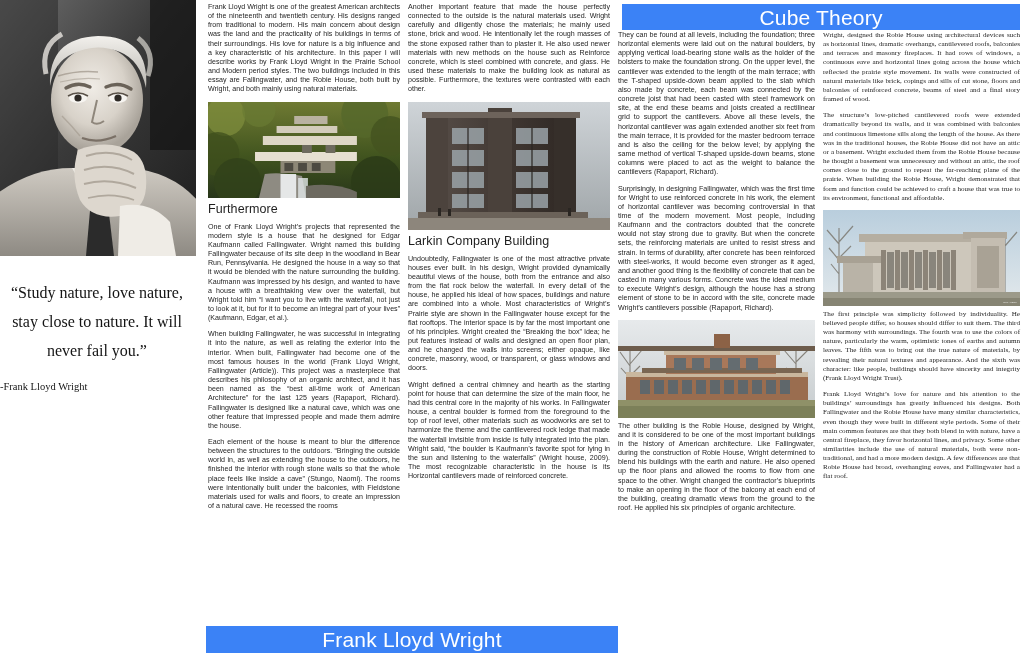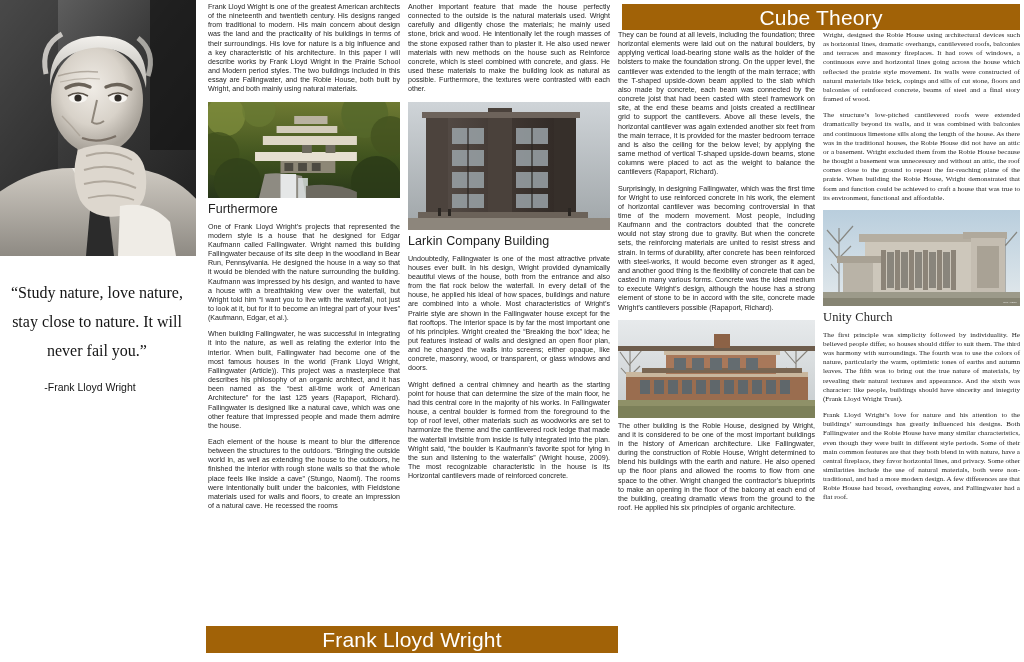--- a/index.html
+++ b/index.html
@@ -69,23 +69,23 @@
   .quote {
     font-family: "Liberation Serif", serif;
     font-size: 16px;
     line-height: 29px;
     text-align: center;
     color: #141414;
     padding: 22px 10px 0 8px;
     width: 196px;
   }
   .quote-attr {
-    font-family: Liberation Sans, sans-serif;
+    font-family: Liberation Serif, serif;
     font-size: 10.5px;
-    text-align: center;
+    text-align: left;
     color: #141414;
     padding: 16px 16px 0 0;
     width: 196px;
   }
 
   
   .photo {
     display: block;
     width: 100%;
     margin: 2px 0 4px 0;
@@ -95,21 +95,21 @@
   }
   .photo svg { display: block; width: 100%; height: 100%; }
 
   .img-fallingwater { height: 96px; }
   .img-larkin       { height: 128px; }
   .img-robie        { height: 98px; }
   .img-unity        { height: 96px; }
 
   
   .banner {
-    background: #a16207;
+    background: #3b82f6;
     color: #ffffff;
     font-size: 21px;
     line-height: 26px;
     text-align: center;
     letter-spacing: 0.2px;
   }
   .banner-cube {
     position: absolute;
     left: 622px;
     top: 4px;
@@ -417,21 +417,20 @@
           <rect x="120" y="42" width="7" height="36"></rect>
         </g>
         <rect x="154" y="36" width="22" height="42" fill="#a29b8f" opacity="0.8"></rect>
 
         <rect x="0" y="82" width="197" height="14" fill="#9c9a8a"></rect>
         <rect x="0" y="88" width="197" height="8" fill="#868473"></rect>
       </svg>
       <span class="caption-credit">Unity Temple</span>
     </div>
 
-    <h2 class="section">Unity Church</h2>
     <p class="body">The first principle was simplicity followed by individuality. He believed people differ, so houses should differ to suit them. The third was harmony with surroundings. The fourth was to use the colors of nature, particularly the warm, optimistic tones of earths and autumn leaves. The fifth was to bring out the true nature of materials, by revealing their natural textures and appearance. And the sixth was character: like people, buildings should have sincerity and integrity (Frank Lloyd Wright Trust).</p>
     <p class="body">Frank Lloyd Wright’s love for nature and his attention to the buildings’ surroundings has greatly influenced his designs. Both Fallingwater and the Robie House have many similar characteristics, even though they were built in different style periods. Some of their main common features are that they both blend in with nature, have a central fireplace, they favor horizontal lines, and privacy. Some other similarities include the use of natural materials, both were non-traditional, and had a more modern design. A few differences are that Robie House had broad, overhanging eaves, and Fallingwater had a flat roof.</p>
   </div>
 
   <div class="banner banner-cube">Cube Theory</div>
   <div class="banner banner-title">Frank Lloyd Wright</div>
 
 </div>
 
 </body></html>

